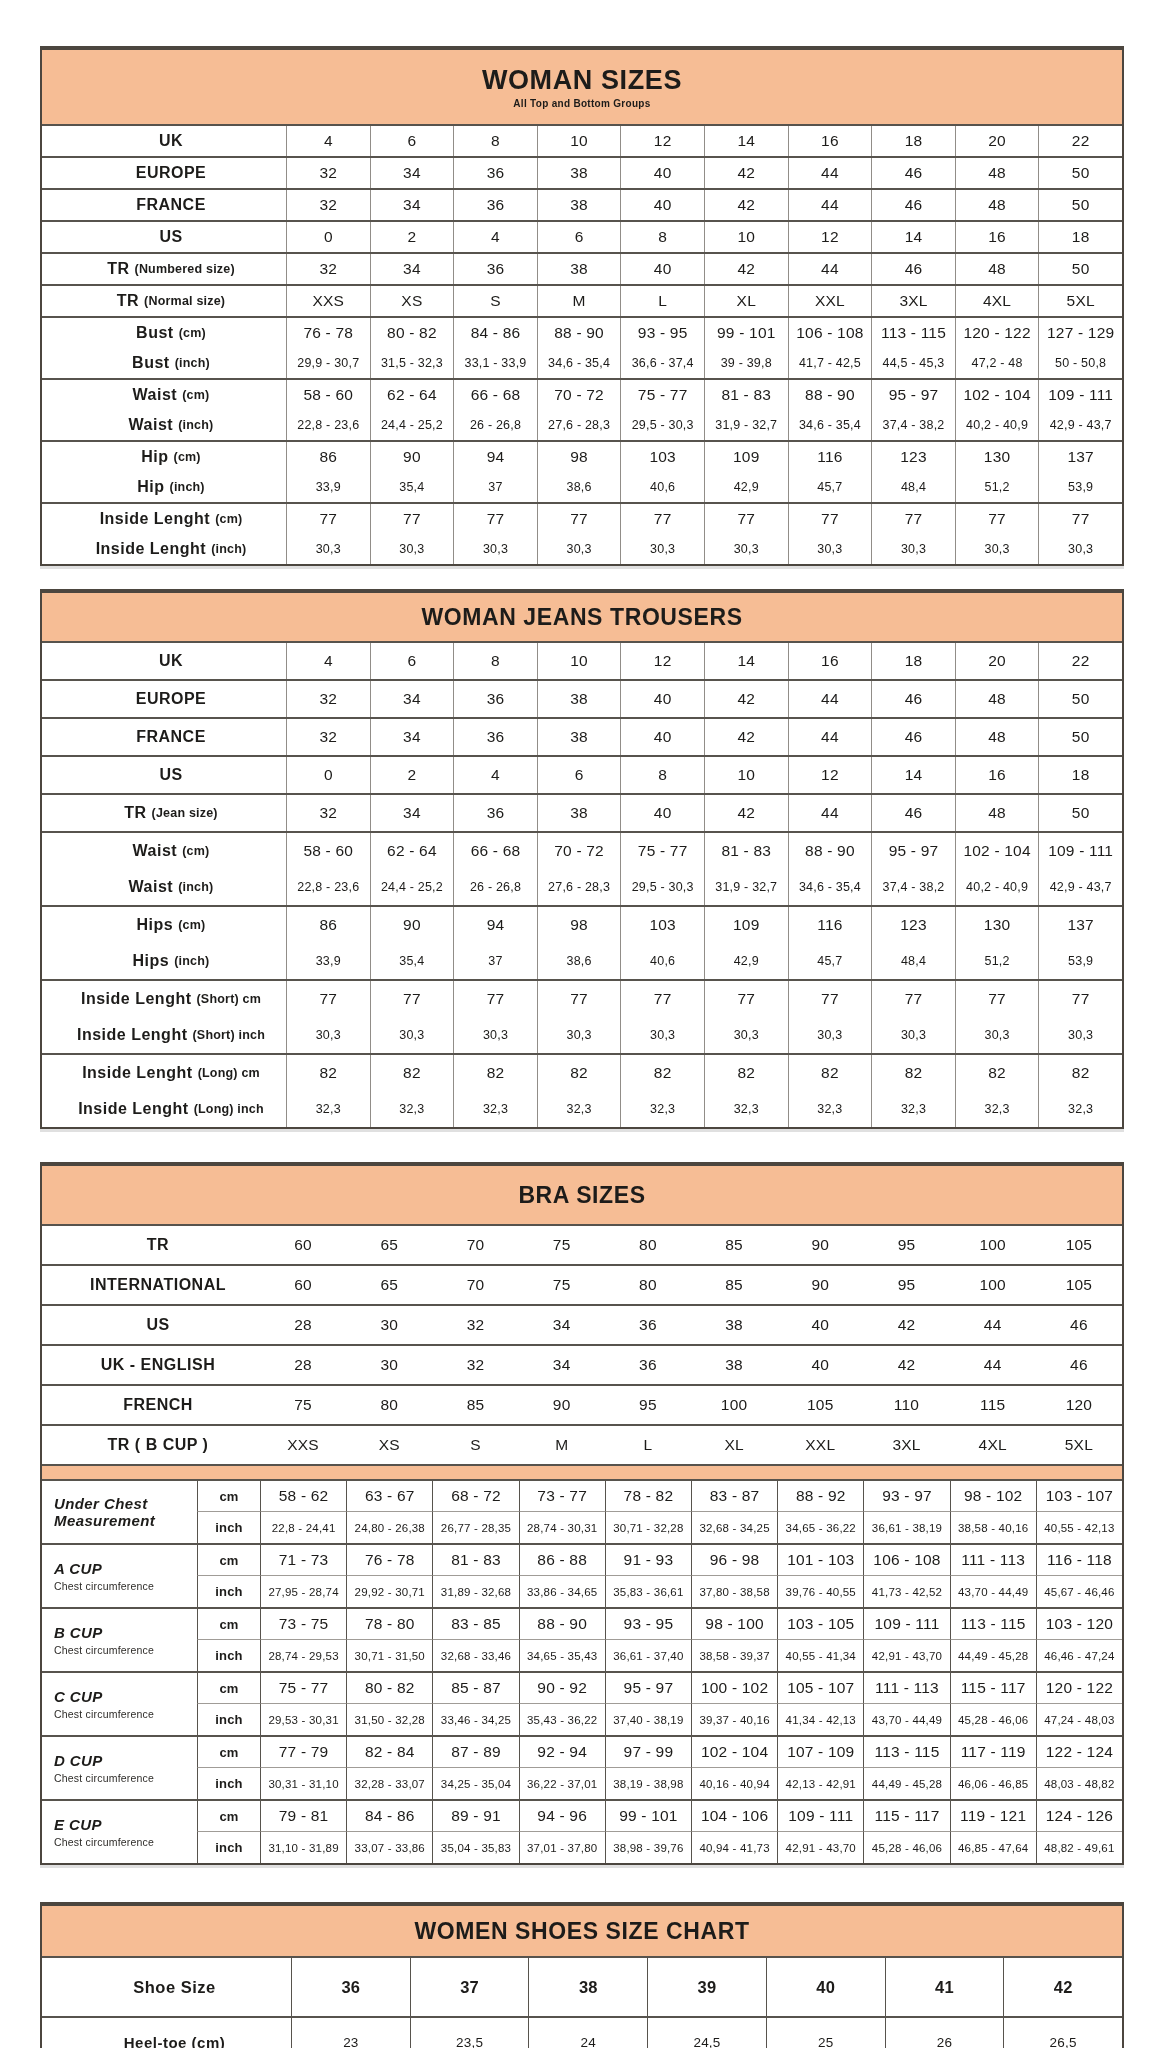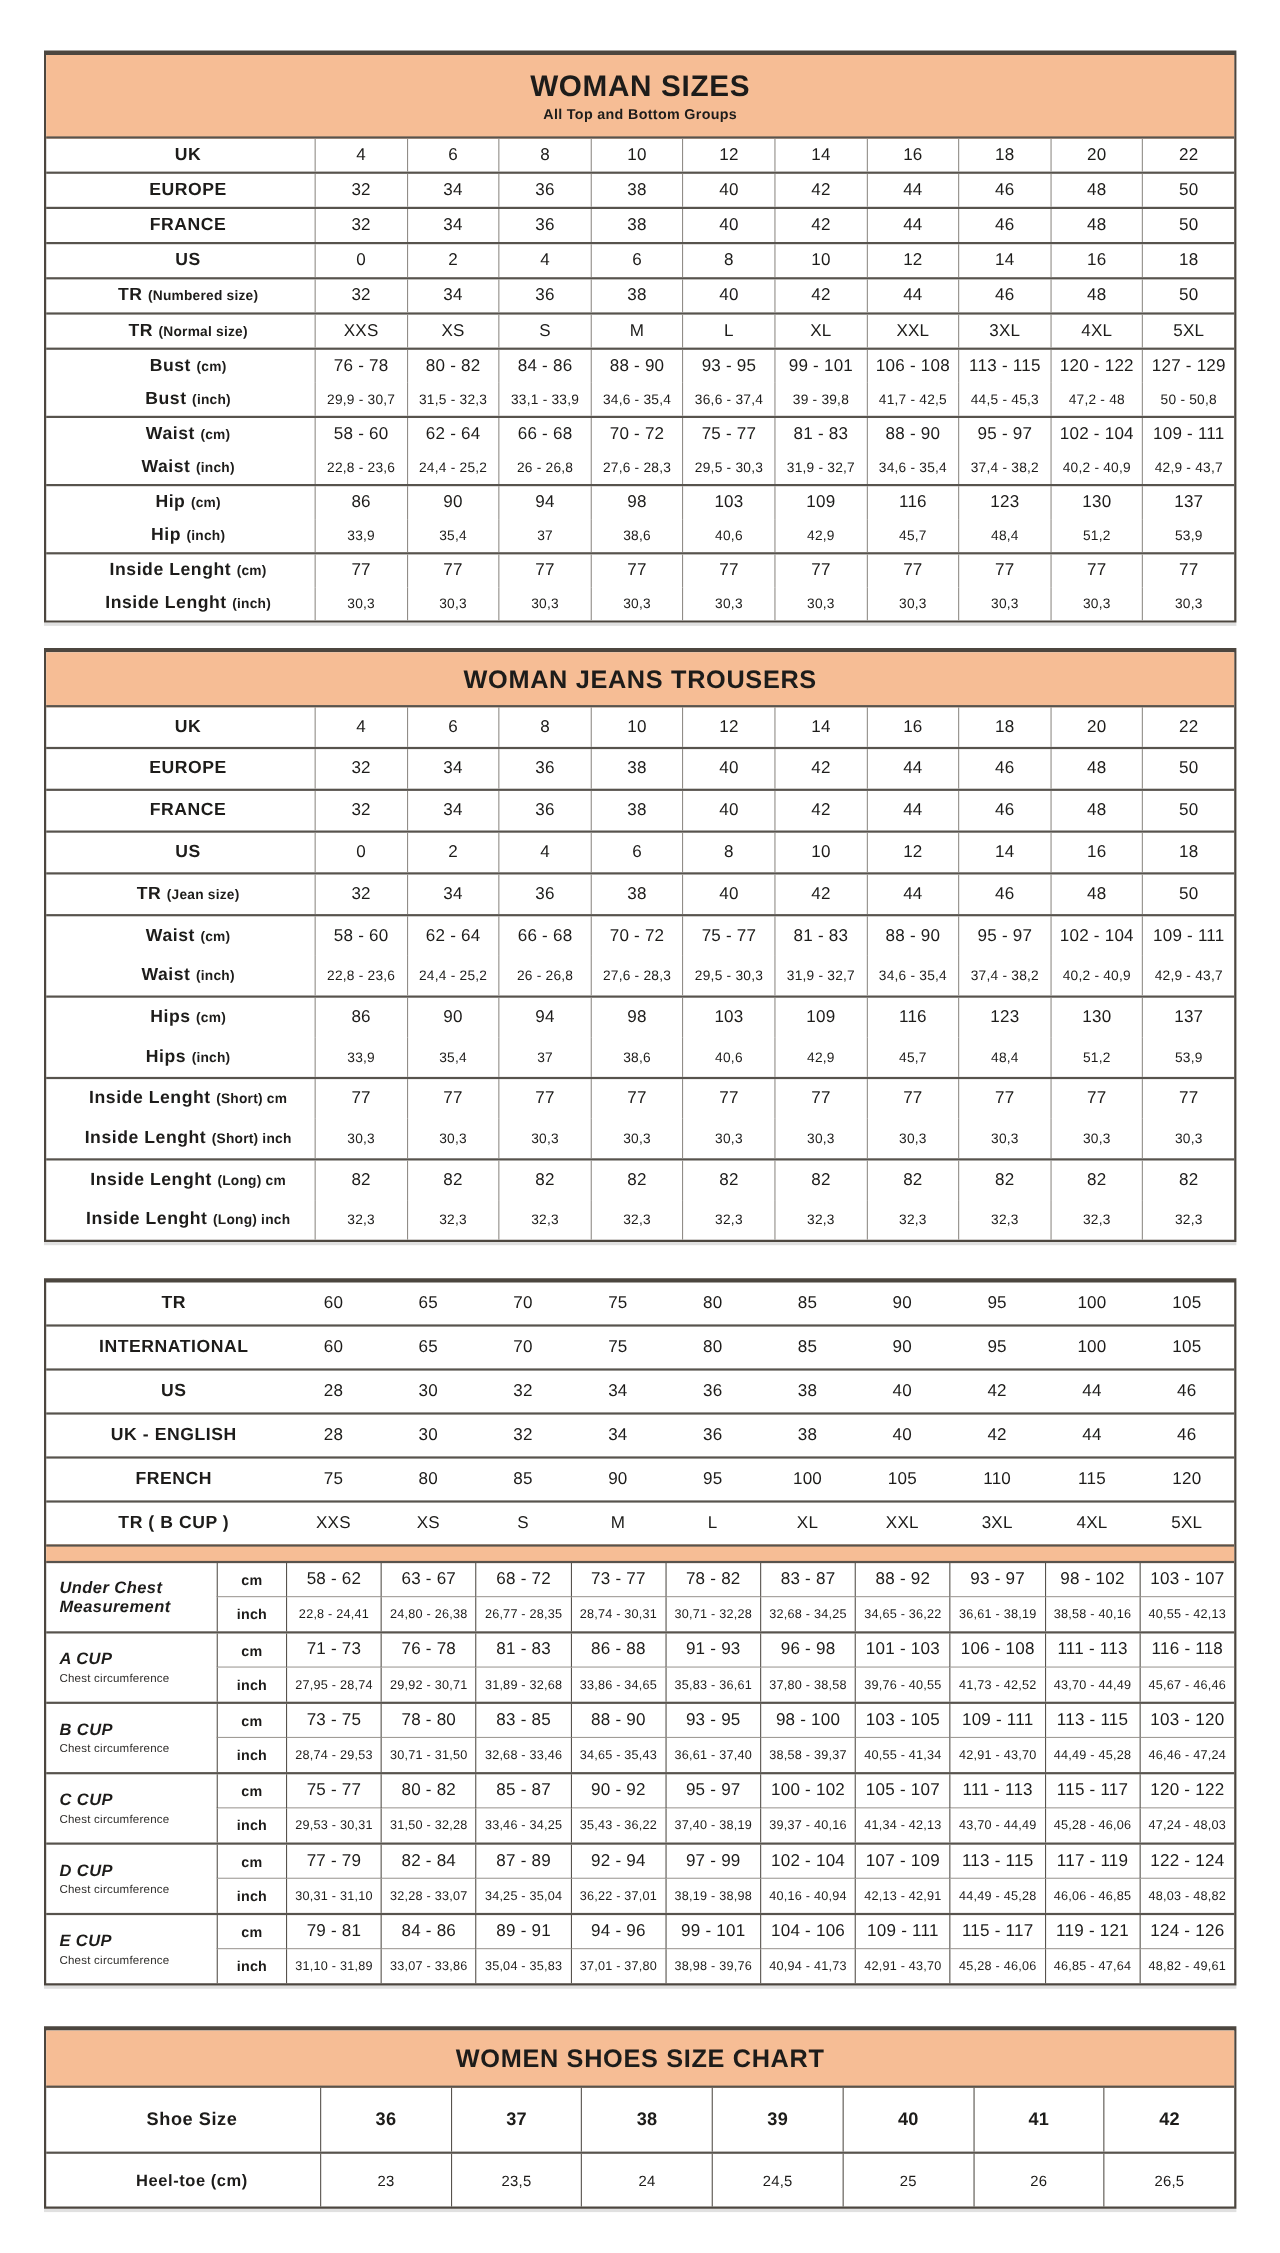--- a/index.html
+++ b/index.html
@@ -32,21 +32,21 @@
     display:flex;flex-direction:column;align-items:center;justify-content:center;
     text-align:center;
   }
   .band1{height:74px;}
   .band2{height:48px;}
   .band3{height:58px;}
   .band4{height:50px;}
   .band .title{font-weight:bold;letter-spacing:0.6px;}
   .band1 .title{font-size:27px;}
   .band2 .title,.band3 .title,.band4 .title{font-size:23px;}
-  .band .subtitle{font-weight:bold;font-size:13px;margin-top:2px;letter-spacing:0.3px;}
+  .band .subtitle{font-weight:bold;font-size:10px;margin-top:2px;letter-spacing:0.3px;}
 
   
   .blk{border-bottom:2px solid var(--mid);}
   .body .blk:last-child{border-bottom:none;}
   .r{display:grid;grid-template-columns:244px repeat(10,1fr);}
   .t1 .r{height:30px;}
   .t2 .r{height:36px;}
   .c{
     display:flex;align-items:center;justify-content:center;
     border-left:1px solid var(--vline);
@@ -565,20 +565,23 @@
             <div class="c">32,3</div>
             <div class="c">32,3</div>
             <div class="c">32,3</div>
             <div class="c">32,3</div>
           </div>
         </div>
       </div>
   </section>
 
   <section class="tbl t3">
+    <header class="band band3">
+      <div class="title">BRA SIZES</div>
+    </header>
     <div id="bra-upper">
         <div class="bu">
           <div class="c lab">TR</div>
           <div class="c">60</div>
           <div class="c">65</div>
           <div class="c">70</div>
           <div class="c">75</div>
           <div class="c">80</div>
           <div class="c">85</div>
           <div class="c">90</div>

